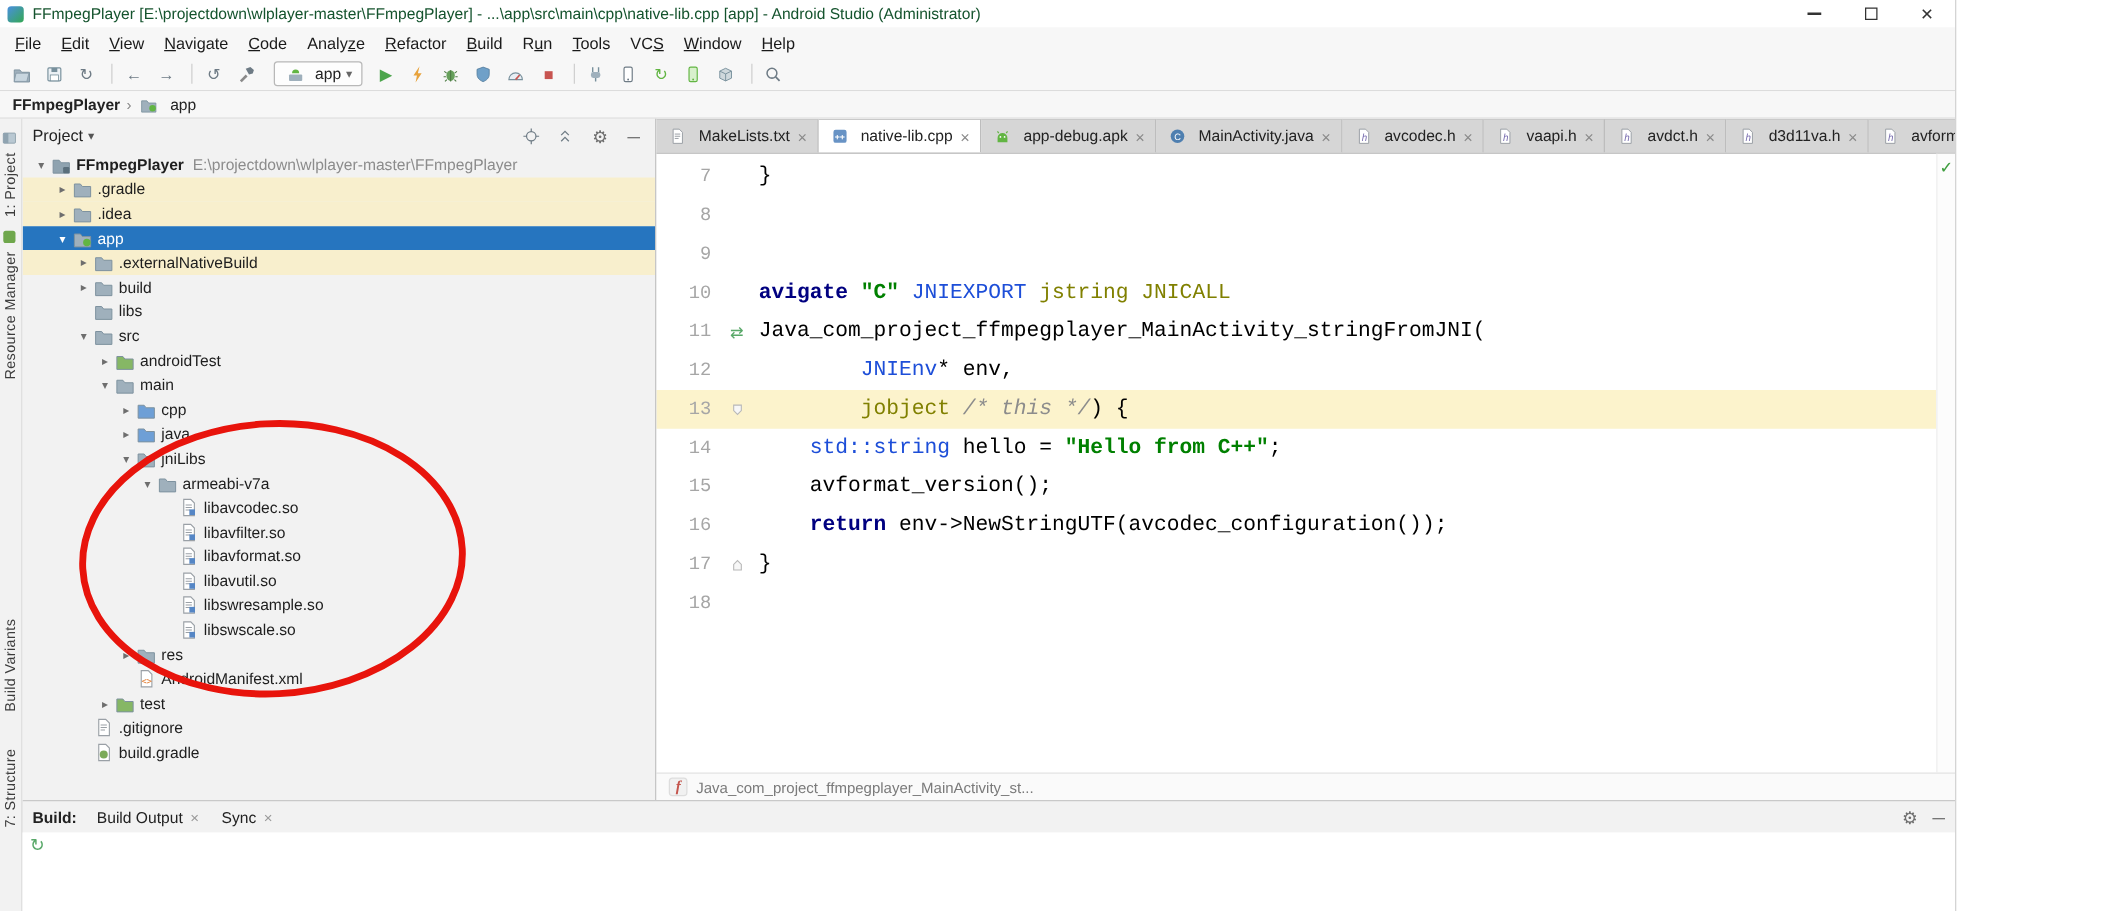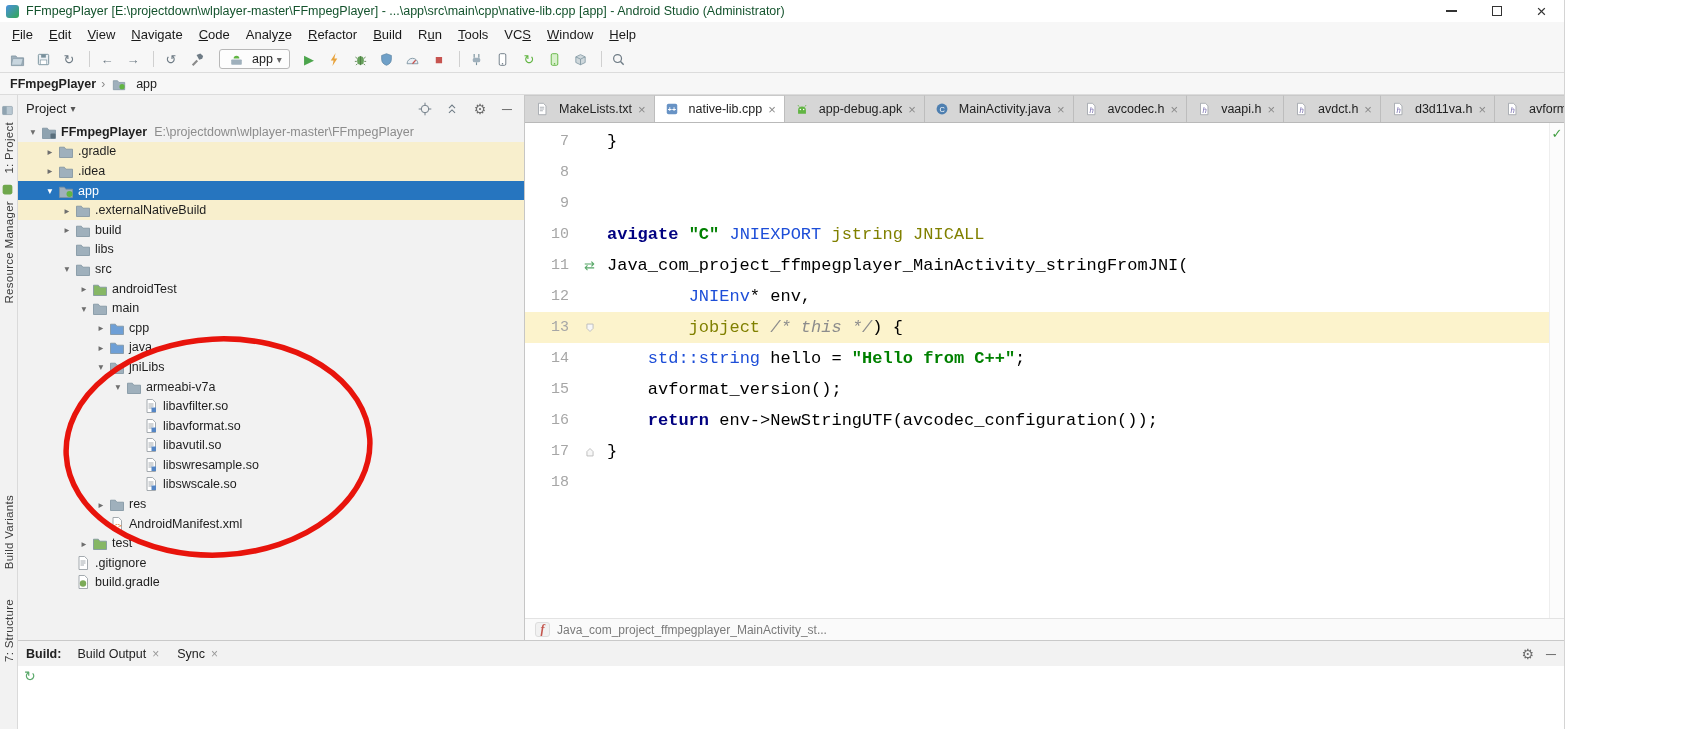--- a/index.html
+++ b/index.html
@@ -492,20 +492,31 @@
               </div>
               <div class="trow" style="padding-left: 110px;">
                 <span class="arrow"></span>
                 <span class="icn">
                   <svg width="16" height="16" viewBox="0 0 16 16" xmlns="http://www.w3.org/2000/svg">
                     <path d="M4 1.5h5.6l2.9 2.9v10.1H4z" fill="#fff" stroke="#9aa0a6" stroke-width=".9"></path>
                     <path d="M5.5 6h5M5.5 8h5M5.5 10h3.5" stroke="#9aa0a6" stroke-width=".9" fill="none"></path>
                     <rect x="8.5" y="9.5" width="4.5" height="4.5" fill="#5586C5"></rect>
                   </svg>
                 </span>
+                <span class="tlabel">libavcodec.so</span>
+              </div>
+              <div class="trow" style="padding-left: 110px;">
+                <span class="arrow"></span>
+                <span class="icn">
+                  <svg width="16" height="16" viewBox="0 0 16 16" xmlns="http://www.w3.org/2000/svg">
+                    <path d="M4 1.5h5.6l2.9 2.9v10.1H4z" fill="#fff" stroke="#9aa0a6" stroke-width=".9"></path>
+                    <path d="M5.5 6h5M5.5 8h5M5.5 10h3.5" stroke="#9aa0a6" stroke-width=".9" fill="none"></path>
+                    <rect x="8.5" y="9.5" width="4.5" height="4.5" fill="#5586C5"></rect>
+                  </svg>
+                </span>
                 <span class="tlabel">libavfilter.so</span>
               </div>
               <div class="trow" style="padding-left: 110px;">
                 <span class="arrow"></span>
                 <span class="icn">
                   <svg width="16" height="16" viewBox="0 0 16 16" xmlns="http://www.w3.org/2000/svg">
                     <path d="M4 1.5h5.6l2.9 2.9v10.1H4z" fill="#fff" stroke="#9aa0a6" stroke-width=".9"></path>
                     <path d="M5.5 6h5M5.5 8h5M5.5 10h3.5" stroke="#9aa0a6" stroke-width=".9" fill="none"></path>
                     <rect x="8.5" y="9.5" width="4.5" height="4.5" fill="#5586C5"></rect>
                   </svg>

